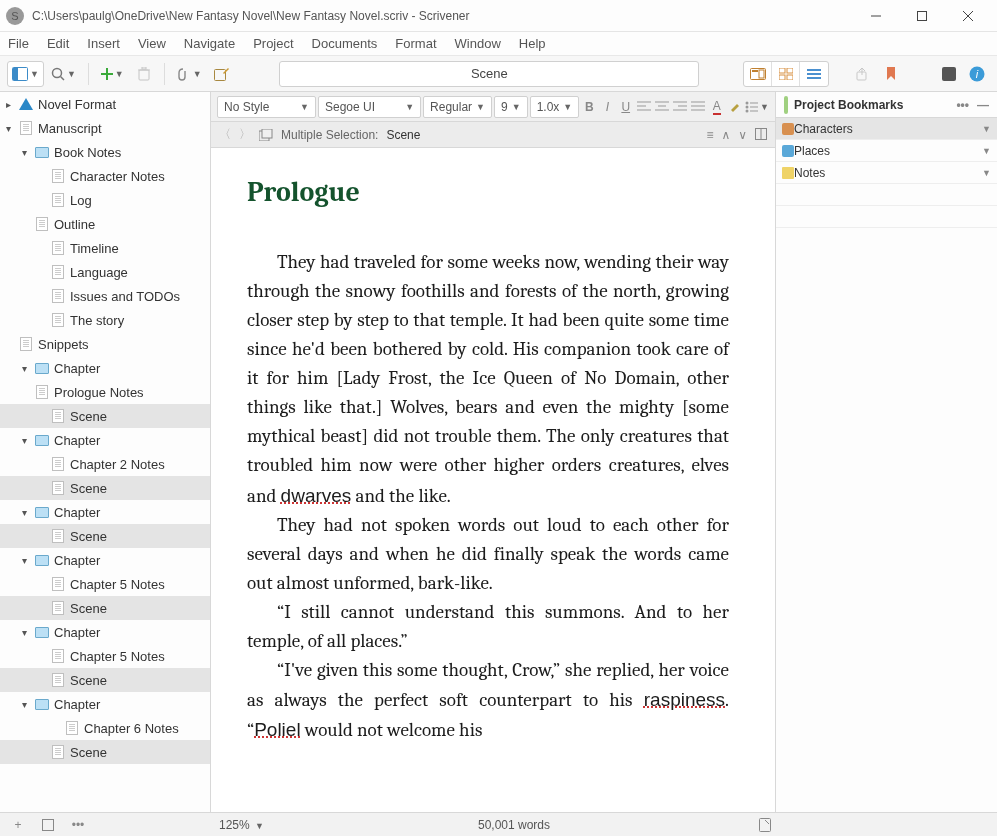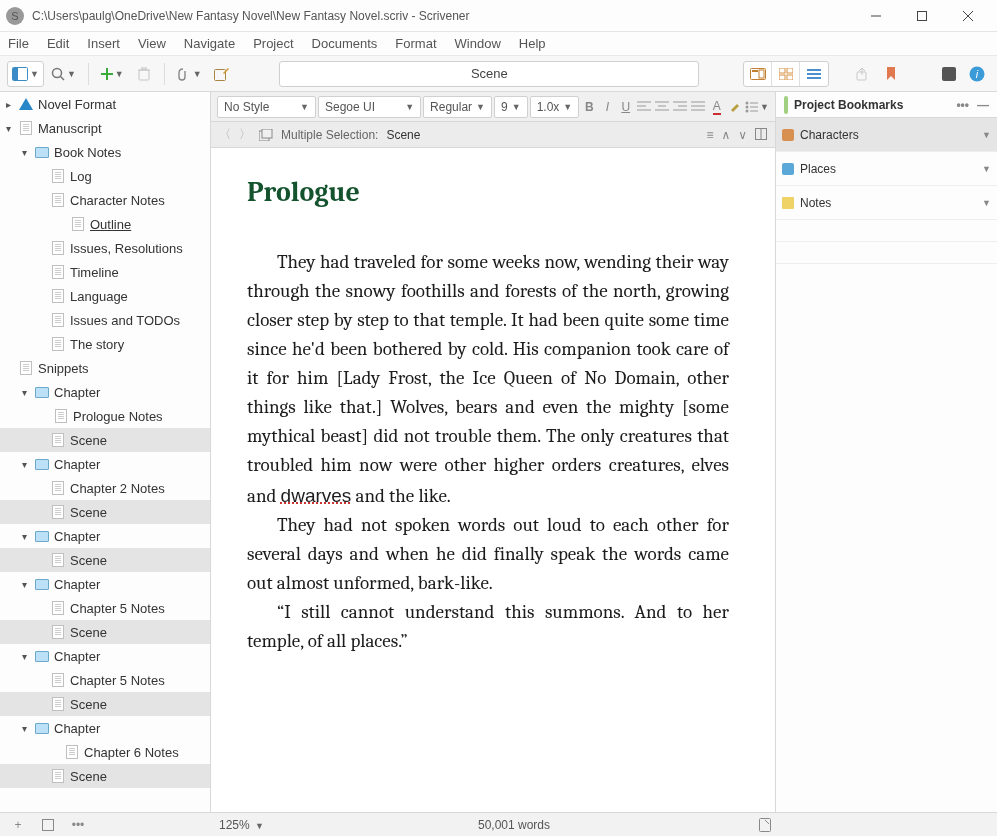--- a/index.html
+++ b/index.html
@@ -38,21 +38,21 @@
 .pathbar { height:26px; background:#ececec; border-bottom:1px solid #d8d8d8; display:flex; align-items:center; padding:0 8px; gap:8px; font-size:12px; color:#666; }
 .pathbar .r { margin-left:auto; display:flex; gap:8px; color:#888; }
 .editor { flex:1; background:#fff; margin:0 0 0 0; overflow-y:auto; }
 .page { padding:28px 46px 28px 36px; }
 .page h1 { font-family:Cambria,Georgia,serif; font-size:28px; font-weight:600; color:#14532d; margin-bottom:40px; }
 .page p { font-family:Cambria,Georgia,serif; font-size:19px; line-height:1.53; color:#1c1c1c; text-align:justify; text-indent:30px; margin-bottom:0; }
 .squig { text-decoration:underline; text-decoration-style:dotted; text-decoration-color:#cc3333; }
 .inspector { width:222px; background:#fdfdfd; border-left:1px solid #d8d8d8; display:flex; flex-direction:column; }
 .insp-head { height:26px; border-bottom:1px solid #d8d8d8; display:flex; align-items:center; padding:0 8px; font-weight:600; font-size:12px; }
 .insp-head .r { margin-left:auto; display:flex; gap:8px; color:#888; }
-.insp-row { height:34px; border-bottom:1px solid #eee; display:flex; align-items:center; padding:0 6px; font-size:12px; gap:6px;text-align:center; }
+.insp-row { height:22px; border-bottom:1px solid #eee; display:flex; align-items:center; padding:0 6px; font-size:12px; gap:0;text-align:center; }
 .insp-row.sel { background:#e5e5e5; }
 .insp-row .chv { margin-left:auto; color:#888; font-size:9px; }
 .statusbar { height:24px; background:#f2f2f2; border-top:1px solid #d8d8d8; display:flex; align-items:center; font-size:12px; color:#555; }
 .statusbar .left { width:211px; display:flex; align-items:center; gap:10px; padding:0 8px; }
 .statusbar .mid { flex:1; display:flex; }
 .zoom { width:62px; padding-left:8px; }
 .wc { flex:1; text-align:center; }
 .sbic { width:20px; display:flex; justify-content:center; color:#888; }
 .char-ic { width:12px; height:12px; background:#d89050; border-radius:2px; }
 .place-ic { width:12px; height:12px; background:#5aa8d8; border-radius:2px; }
@@ -214,48 +214,41 @@
         <span class="bic">
           <span class="folder-ic"></span>
         </span>
         <span>Book Notes</span>
       </div>
       <div class="brow" style="padding-left: 38px;">
         <span class="disc"></span>
         <span class="bic">
           <span class="doc-ic"></span>
         </span>
+        <span>Character Notes</span>
+      </div>
+      <div class="brow" style="padding-left: 38px;">
+        <span class="disc"></span>
+        <span class="bic">
+          <span class="doc-ic"></span>
+        </span>
         <span>Log</span>
       </div>
-      <div class="brow" style="padding-left: 38px;">
-        <span class="disc"></span>
-        <span class="bic">
-          <span class="doc-ic"></span>
-        </span>
-        <span>Character Notes</span>
-      </div>
-      <div class="brow" style="padding-left: 58px; text-decoration: underline;">
+      <div class="brow" style="padding-left: 22px;">
         <span class="disc"></span>
         <span class="bic">
           <span class="doc-ic"></span>
         </span>
         <span>Outline</span>
       </div>
       <div class="brow" style="padding-left: 38px;">
         <span class="disc"></span>
         <span class="bic">
           <span class="doc-ic"></span>
         </span>
-        <span>Issues, Resolutions</span>
-      </div>
-      <div class="brow" style="padding-left: 38px;">
-        <span class="disc"></span>
-        <span class="bic">
-          <span class="doc-ic"></span>
-        </span>
         <span>Timeline</span>
       </div>
       <div class="brow" style="padding-left: 38px;">
         <span class="disc"></span>
         <span class="bic">
           <span class="doc-ic"></span>
         </span>
         <span>Language</span>
       </div>
       <div class="brow" style="padding-left: 38px;">
@@ -279,21 +272,21 @@
         </span>
         <span>Snippets</span>
       </div>
       <div class="brow" style="padding-left: 22px;">
         <span class="disc">▾</span>
         <span class="bic">
           <span class="folder-ic"></span>
         </span>
         <span>Chapter</span>
       </div>
-      <div class="brow" style="padding-left: 41px;">
+      <div class="brow" style="padding-left: 22px;">
         <span class="disc"></span>
         <span class="bic">
           <span class="doc-ic"></span>
         </span>
         <span>Prologue Notes</span>
       </div>
       <div class="brow sel" style="padding-left: 38px;">
         <span class="disc"></span>
         <span class="bic">
           <span class="doc-ic"></span>
@@ -501,20 +494,21 @@
             </svg>
           </span>
       </div>
     </div>
     <div class="editor">
       <div class="page" id="page">
           <h1>Prologue</h1>
           <p>They had traveled for some weeks now, wending their way through the snowy foothills and forests of the north, growing closer step by step to that temple. It had been quite some time since he'd been bothered by cold. His companion took care of it for him [Lady Frost, the Ice Queen of No Domain, other things like that.] Wolves, bears and even the mighty [some mythical beast] did not trouble them. The only creatures that troubled him now were other higher orders creatures, elves and <span class="squig">dwarves</span> and the like.</p>
           <p>They had not spoken words out loud to each other for several days and when he did finally speak the words came out almost unformed, bark-like.</p>
           <p>“I still cannot understand this summons. And to her temple, of all places.”</p>
+          <p>“I've given this some thought, Crow,” she replied, her voice as always the perfect soft counterpart to his <span class="squig">raspiness</span>. “<span class="squig">Poliel</span> would not welcome his</p>
         </div>
     </div>
   </div>
 
   <div class="inspector">
     <div class="insp-head">
       <span style="margin-right:6px"><span class="link-ic"></span></span>
       <span>Project Bookmarks</span>
       <div class="r">
           <span>•••</span>

